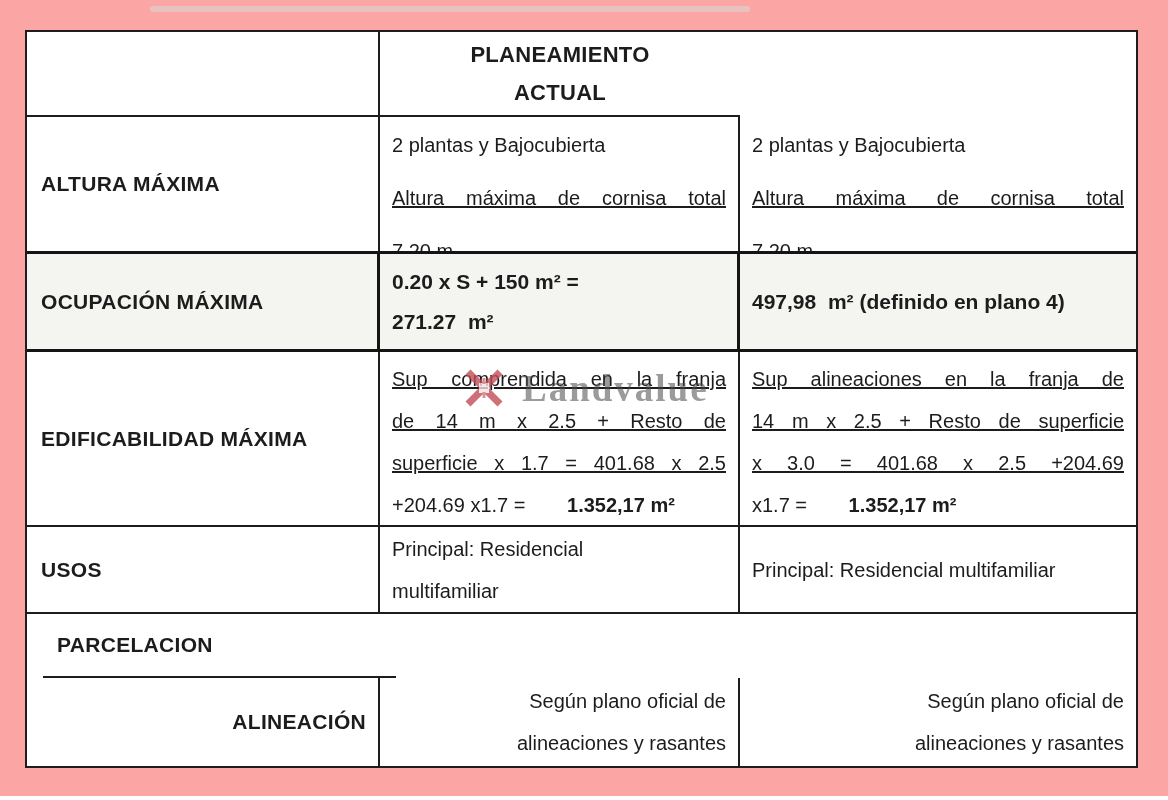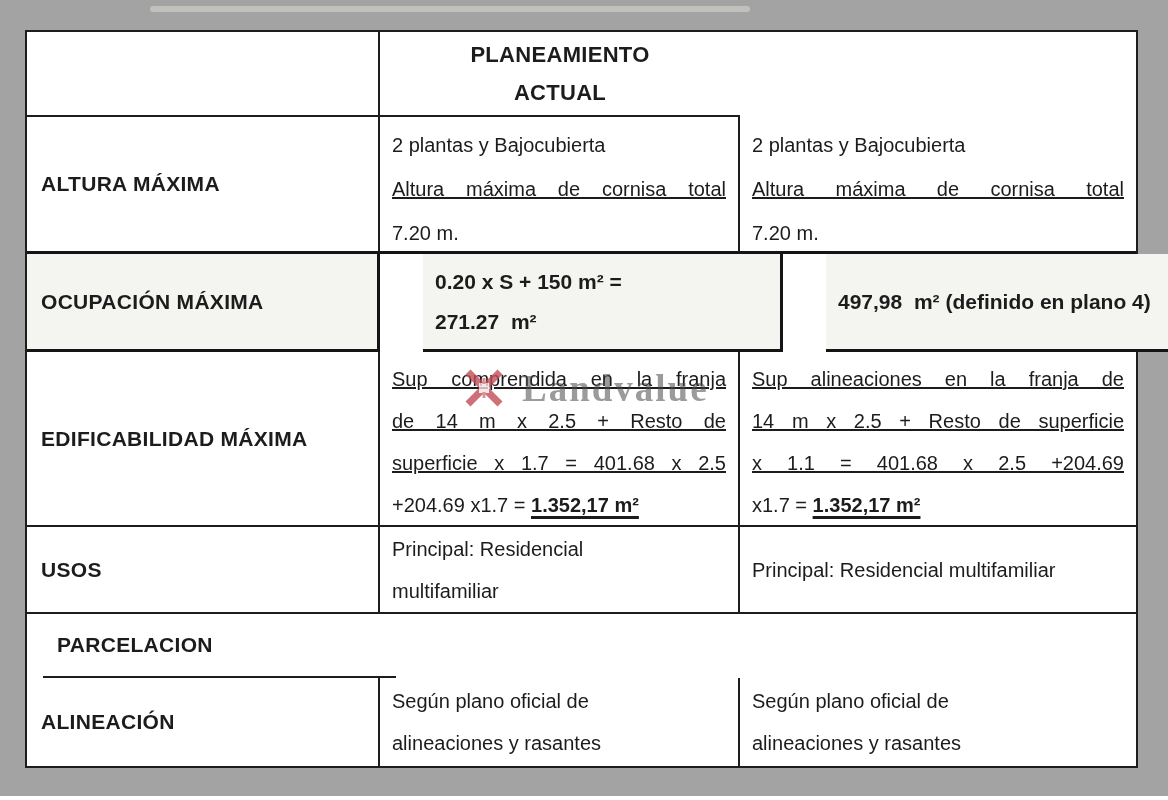--- a/index.html
+++ b/index.html
@@ -3,75 +3,75 @@
 <meta charset="utf-8">
 <style>
   * { margin: 0; padding: 0; box-sizing: border-box; }
   body {
     width: 1168px; height: 800px;
     background: #ffffff;
     font-family: "Liberation Sans", "DejaVu Sans", sans-serif;
     color: #1c1c1c;
     overflow: hidden;
   }
-  .page { position: relative; width: 1168px; height: 796px; background:#a3a3a3; }
+  .page { position: relative; width: 1168px; height: 796px; background:#fca5a5; }
 
   
   .scan-smudge {
     position: absolute; left: 150px; top: 6px; width: 600px; height: 6px;
     background: #d8d8d4; opacity: .55; border-radius: 3px;
   }
 
   .tbl {
     position: absolute; left: 25px; top: 30px; width: 1113px;
     border: 2px solid #1d1d1d;
     background: #fff;
   }
   .row { display: grid; grid-template-columns: 353px 360px 396px; }
   .r-header { height: 85px; }
   .r-altura { height: 137px; }
-  .r-ocupacion { height: 98px; gap: 43px; }
+  .r-ocupacion { height: 98px; }
   .r-edificabilidad { height: 175px; }
   .r-usos { height: 87px; }
   .r-parcelacion { height: 64px; margin-left: 16px; }
   .r-alineacion { height: 88px; }
 
   .cell {
     border-right: 2px solid #1d1d1d;
     border-bottom: 2px solid #1d1d1d;
     padding: 6px 12px;
     display: flex; flex-direction: column;
     overflow: hidden;
   }
   .cell:last-child { border-right: none; }
-  .row:last-child .cell { border-bottom: none; }
+  .row:last-child .cell { border-bottom: none; align-items: flex-end; }
 
   
-  .r-altura .cell { border-bottom: 3px solid #141414; }
+  .r-altura .cell { border-bottom: 3px solid #141414; gap: 9px; }
   .r-ocupacion .cell { border-bottom: 3px solid #141414; border-right: 3px solid #141414; background: #f4f4f1; }
   .r-ocupacion .cell:last-child { border-right: none; }
 
   .labelcell {
     justify-content: center;
     padding-left: 14px;
     font-weight: bold; font-size: 21px; letter-spacing: .3px;
   }
   .headcell {
     justify-content: center; align-items: center; text-align: center;
     font-weight: bold; font-size: 22px; letter-spacing: .3px;
   }
   .mid { justify-content: center; }
   .top { justify-content: flex-start; }
 
   .line { font-size: 20px; line-height: 44px; white-space: pre-wrap; }
   .hline { line-height: 38px; }
   .just { text-align: justify; text-align-last: justify; white-space: normal; text-decoration: underline; }
   .b { font-weight: bold; }
   .bigval { font-size: 21px; line-height: 40px; }
-  .u { text-decoration: underline; text-decoration-thickness: 2.5px; text-underline-offset: 4px; }
+  .u { text-decoration-thickness: 2.5px; text-underline-offset: 4px; margin-left: 36px; }
   .tight { line-height: 42px; }
 
   
   .watermark {
     position: absolute; left: 460px; top: 364px;
     display: flex; align-items: center; gap: 14px;
     pointer-events: none; z-index: 5;
   }
   .wm-text {
     font-family: "Liberation Serif", "DejaVu Serif", serif;
@@ -126,21 +126,21 @@
       <div class="cell labelcell">EDIFICABILIDAD MÁXIMA</div>
       <div class="cell top">
         <div class="line tight just">Sup comprendida en la franja</div>
         <div class="line tight just">de 14 m x 2.5 + Resto de</div>
         <div class="line tight just">superficie x 1.7 = 401.68 x 2.5</div>
         <div class="line tight"><span>+204.69 x1.7 = </span><span class="b u">1.352,17 m²</span></div>
       </div>
       <div class="cell top">
         <div class="line tight just">Sup alineaciones en la franja de</div>
         <div class="line tight just">14 m x 2.5 + Resto de superficie</div>
-        <div class="line tight just">x 1.1 = 401.68 x 2.5 +204.69</div>
+        <div class="line tight just">x 3.0 = 401.68 x 2.5 +204.69</div>
         <div class="line tight"><span>x1.7 = </span><span class="b u">1.352,17 m²</span></div>
       </div>
     </div>
 
     <div class="row r-usos">
       <div class="cell labelcell">USOS</div>
       <div class="cell mid">
         <div class="line tight">Principal: Residencial</div>
         <div class="line tight">multifamiliar</div>
       </div>

